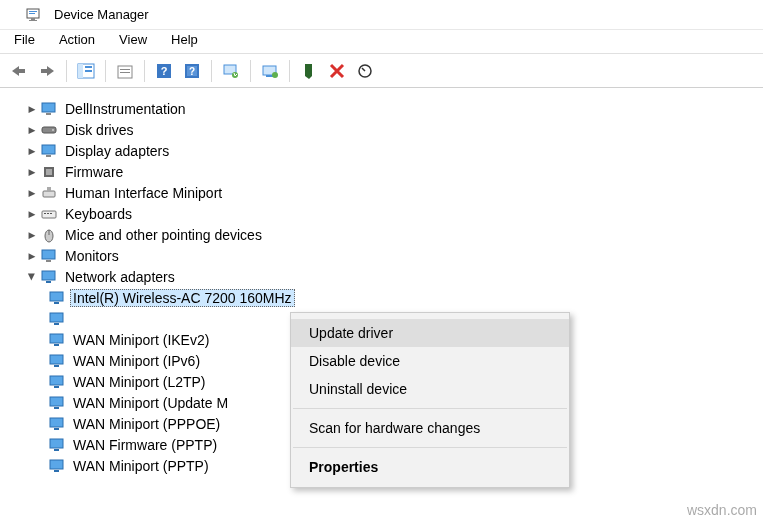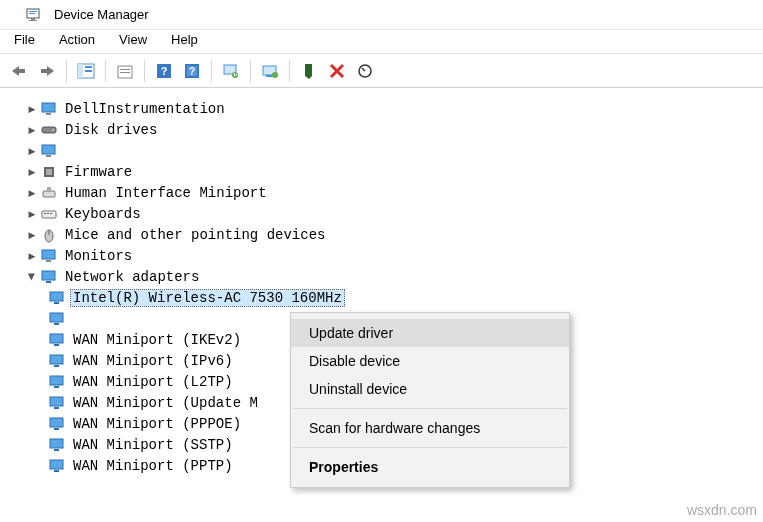--- a/index.html
+++ b/index.html
@@ -75,21 +75,20 @@
     cursor: default;
   }
   .icon {
     width: 18px; height: 18px;
     display: flex; align-items: center; justify-content: center;
     margin-right: 4px;
   }
   .label {
     padding: 1px 3px;
     font-size: 14px;
-    font-family: Liberation Mono, monospace;
   }
   .selected .label {
     background: #cde8ff;
     border: 1px dotted #666;
     padding: 0 2px;
   }
   .indent1 { padding-left: 16px; }
   .indent2 { padding-left: 40px; }
   .ctxmenu {
     position: absolute;
@@ -245,20 +244,21 @@
     <span class="label">Disk drives</span>
   </div>
   <div class="node indent1">
     <span class="exp">▶</span>
     <span class="icon">
         <svg width="16" height="16">
           <rect x="1" y="2" width="13" height="9" fill="#5aa7e8" stroke="#2b6fb0"></rect>
           <rect x="5" y="12" width="5" height="2" fill="#888"></rect>
         </svg>
       </span>
+    <span class="label">Display adapters</span>
   </div>
   <div class="node indent1">
     <span class="exp">▶</span>
     <span class="icon">
         <svg width="16" height="16">
           <rect x="3" y="3" width="10" height="10" fill="#666"></rect>
           <rect x="5" y="5" width="6" height="6" fill="#aaa"></rect>
         </svg>
       </span>
     <span class="label">Firmware</span>
@@ -317,21 +317,21 @@
     <span class="label">Network adapters</span>
   </div>
 
   <div class="node indent2 selected">
     <span class="icon">
         <svg width="16" height="16">
           <rect x="1" y="2" width="13" height="9" fill="#5aa7e8" stroke="#2b6fb0"></rect>
           <rect x="5" y="12" width="5" height="2" fill="#2b6fb0"></rect>
         </svg>
       </span>
-    <span class="label">Intel(R) Wireless-AC 7530 160MHz</span>
+    <span class="label">Intel(R) Wireless-AC 7200 160MHz</span>
   </div>
   <div class="node indent2">
     <span class="icon">
         <svg width="16" height="16">
           <rect x="1" y="2" width="13" height="9" fill="#5aa7e8" stroke="#2b6fb0"></rect>
           <rect x="5" y="12" width="5" height="2" fill="#2b6fb0"></rect>
         </svg>
       </span>
   </div>
   <div class="node indent2">
@@ -379,21 +379,21 @@
       </span>
     <span class="label">WAN Miniport (PPPOE)</span>
   </div>
   <div class="node indent2">
     <span class="icon">
         <svg width="16" height="16">
           <rect x="1" y="2" width="13" height="9" fill="#5aa7e8" stroke="#2b6fb0"></rect>
           <rect x="5" y="12" width="5" height="2" fill="#2b6fb0"></rect>
         </svg>
       </span>
-    <span class="label">WAN Miniport (SSTP)</span>
+    <span class="label">WAN Firmware (PPTP)</span>
   </div>
   <div class="node indent2">
     <span class="icon">
         <svg width="16" height="16">
           <rect x="1" y="2" width="13" height="9" fill="#5aa7e8" stroke="#2b6fb0"></rect>
           <rect x="5" y="12" width="5" height="2" fill="#2b6fb0"></rect>
         </svg>
       </span>
     <span class="label">WAN Miniport (PPTP)</span>
   </div>

